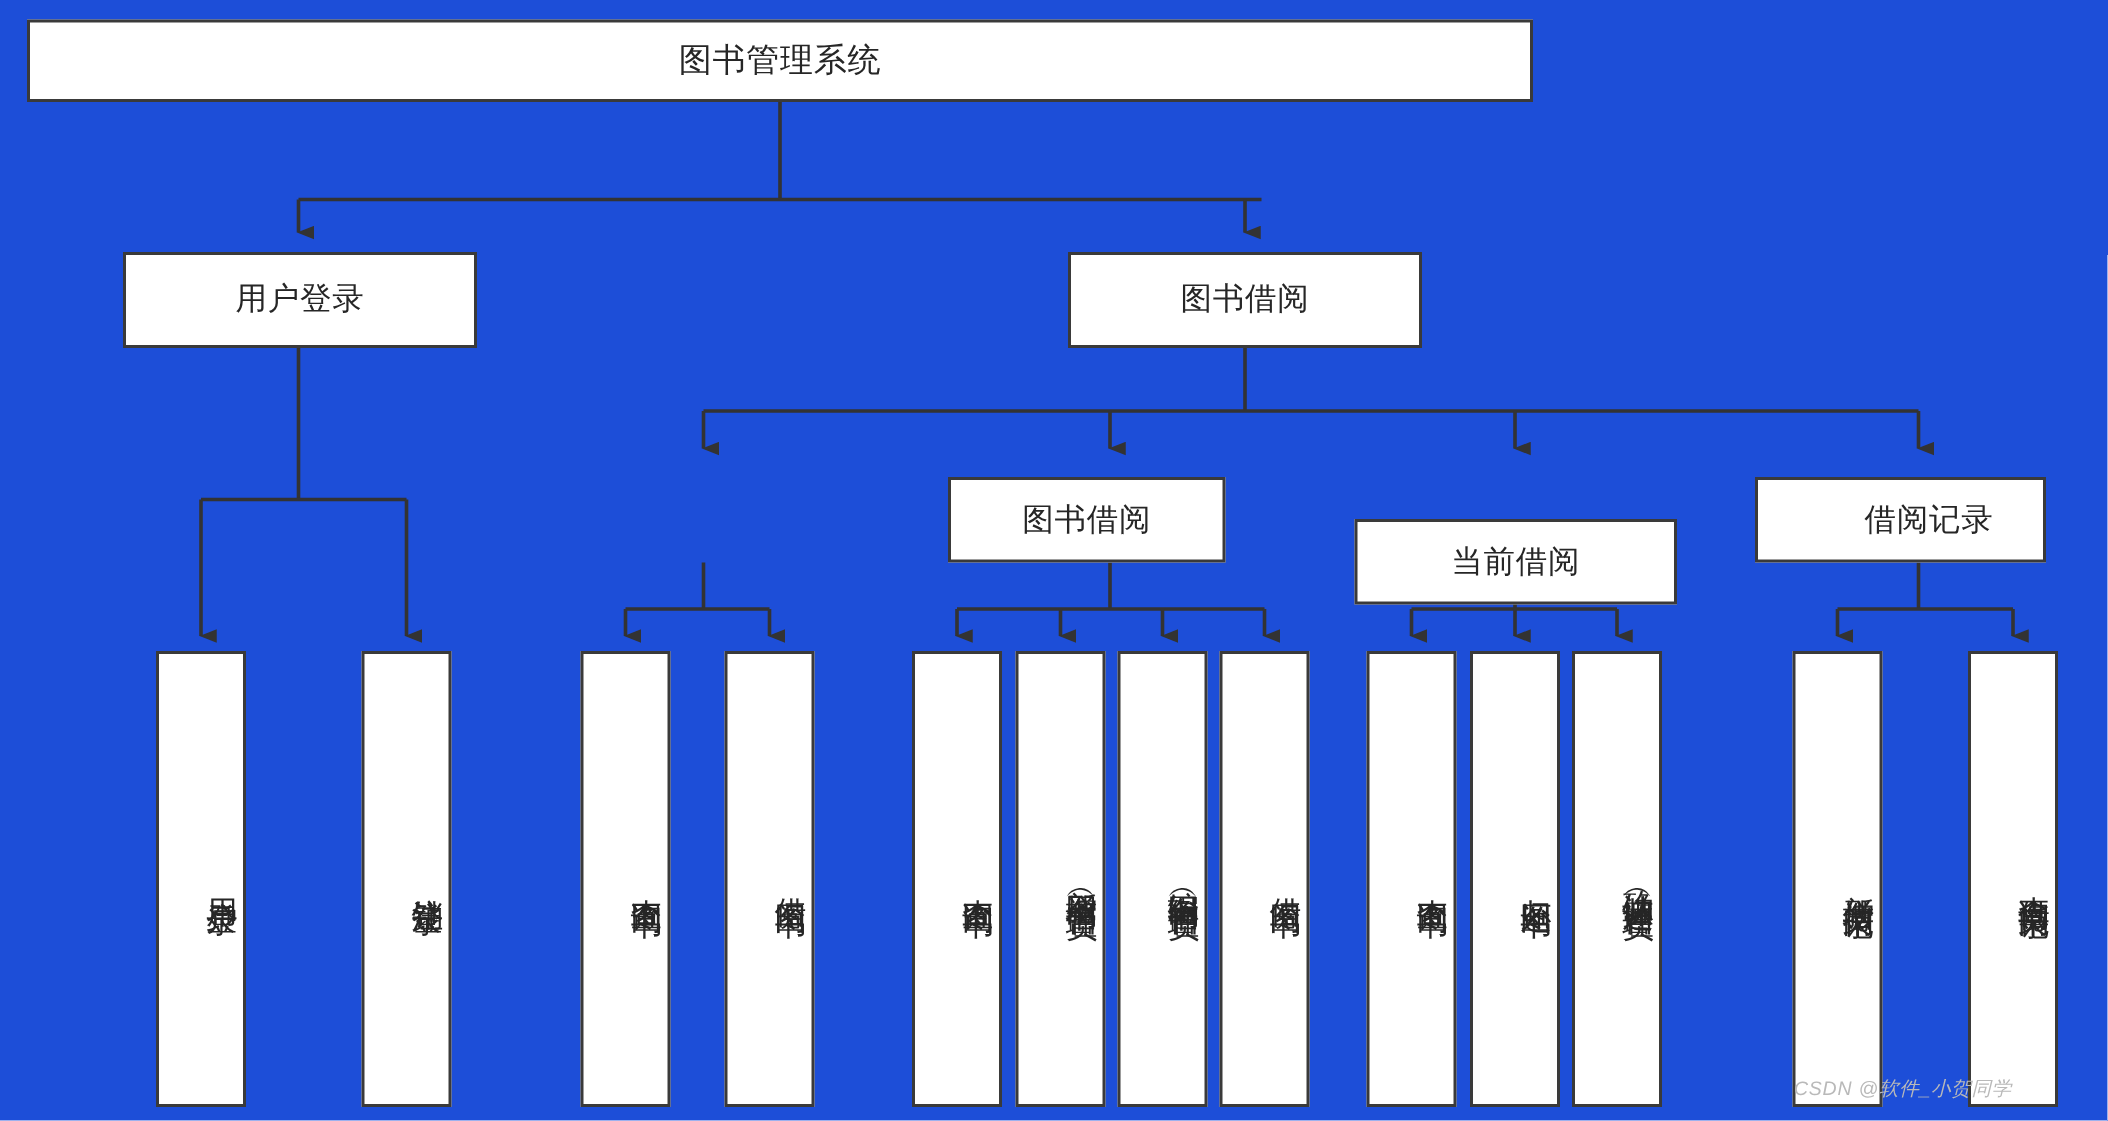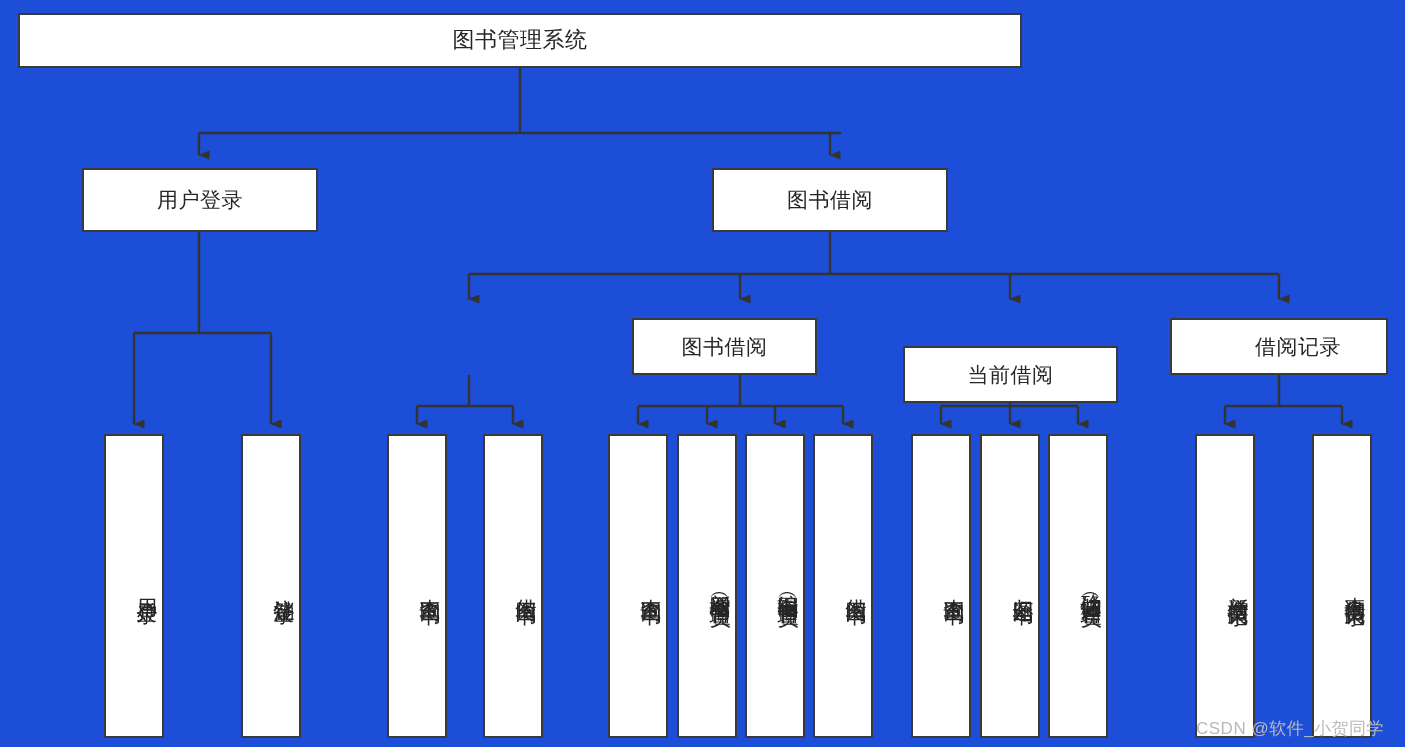--- a/index.html
+++ b/index.html
@@ -54,24 +54,25 @@
     align-items: flex-start;
     justify-content: center;
   }
   .node.vert > .vtext {
     writing-mode: vertical-rl;
     text-orientation: upright;
     white-space: nowrap;
   }
   .watermark {
     position: absolute;
-    font-size: 17px;
+    font-size: 13px;
     color: #b9b9b9;
     white-space: nowrap;
     letter-spacing: 0.5px;
+    font-style: italic;
   }
 </style>
 </head>
 <body>
 
 <div id="canvas">
 
   <svg class="edges" viewBox="0 0 1405 747">
     <defs>
       <marker id="arw" markerWidth="10" markerHeight="12" refX="4.5" refY="10.5" orient="auto" markerUnits="userSpaceOnUse">
@@ -122,21 +123,21 @@
     </g>
   </svg>
 
   <div class="node horiz root" style="left:18px; top:13px; width:1004px; height:55px;">图书管理系统</div>
 
   <div class="node horiz" style="left:82px; top:168px; width:236px; height:64px;">用户登录</div>
   <div class="node horiz" style="left:712px; top:168px; width:236px; height:64px;">图书借阅</div>
 
   <div class="node horiz" style="left:632px; top:318px; width:185px; height:57px;">图书借阅</div>
   <div class="node horiz" style="left:903px; top:318px; width:215px; height:57px;margin-top:28px;">当前借阅</div>
-  <div class="node horiz" style="left:1170px; top:318px; width:218px; height:57px;padding-left:38px;">借阅记录</div>
+  <div class="node horiz" style="left:1170px; top:318px; width:194px; height:57px;padding-left:38px;">借阅记录</div>
 
   <div class="node vert" style="left:104px; top:434px; width:60px; height:304px;">
     <span class="vtext">用户登录</span>
   </div>
   <div class="node vert" style="left:241px; top:434px; width:60px; height:304px;">
     <span class="vtext">注销登录</span>
   </div>
 
   <div class="node vert" style="left:387px; top:434px; width:60px; height:304px;">
     <span class="vtext">查询图书</span>

